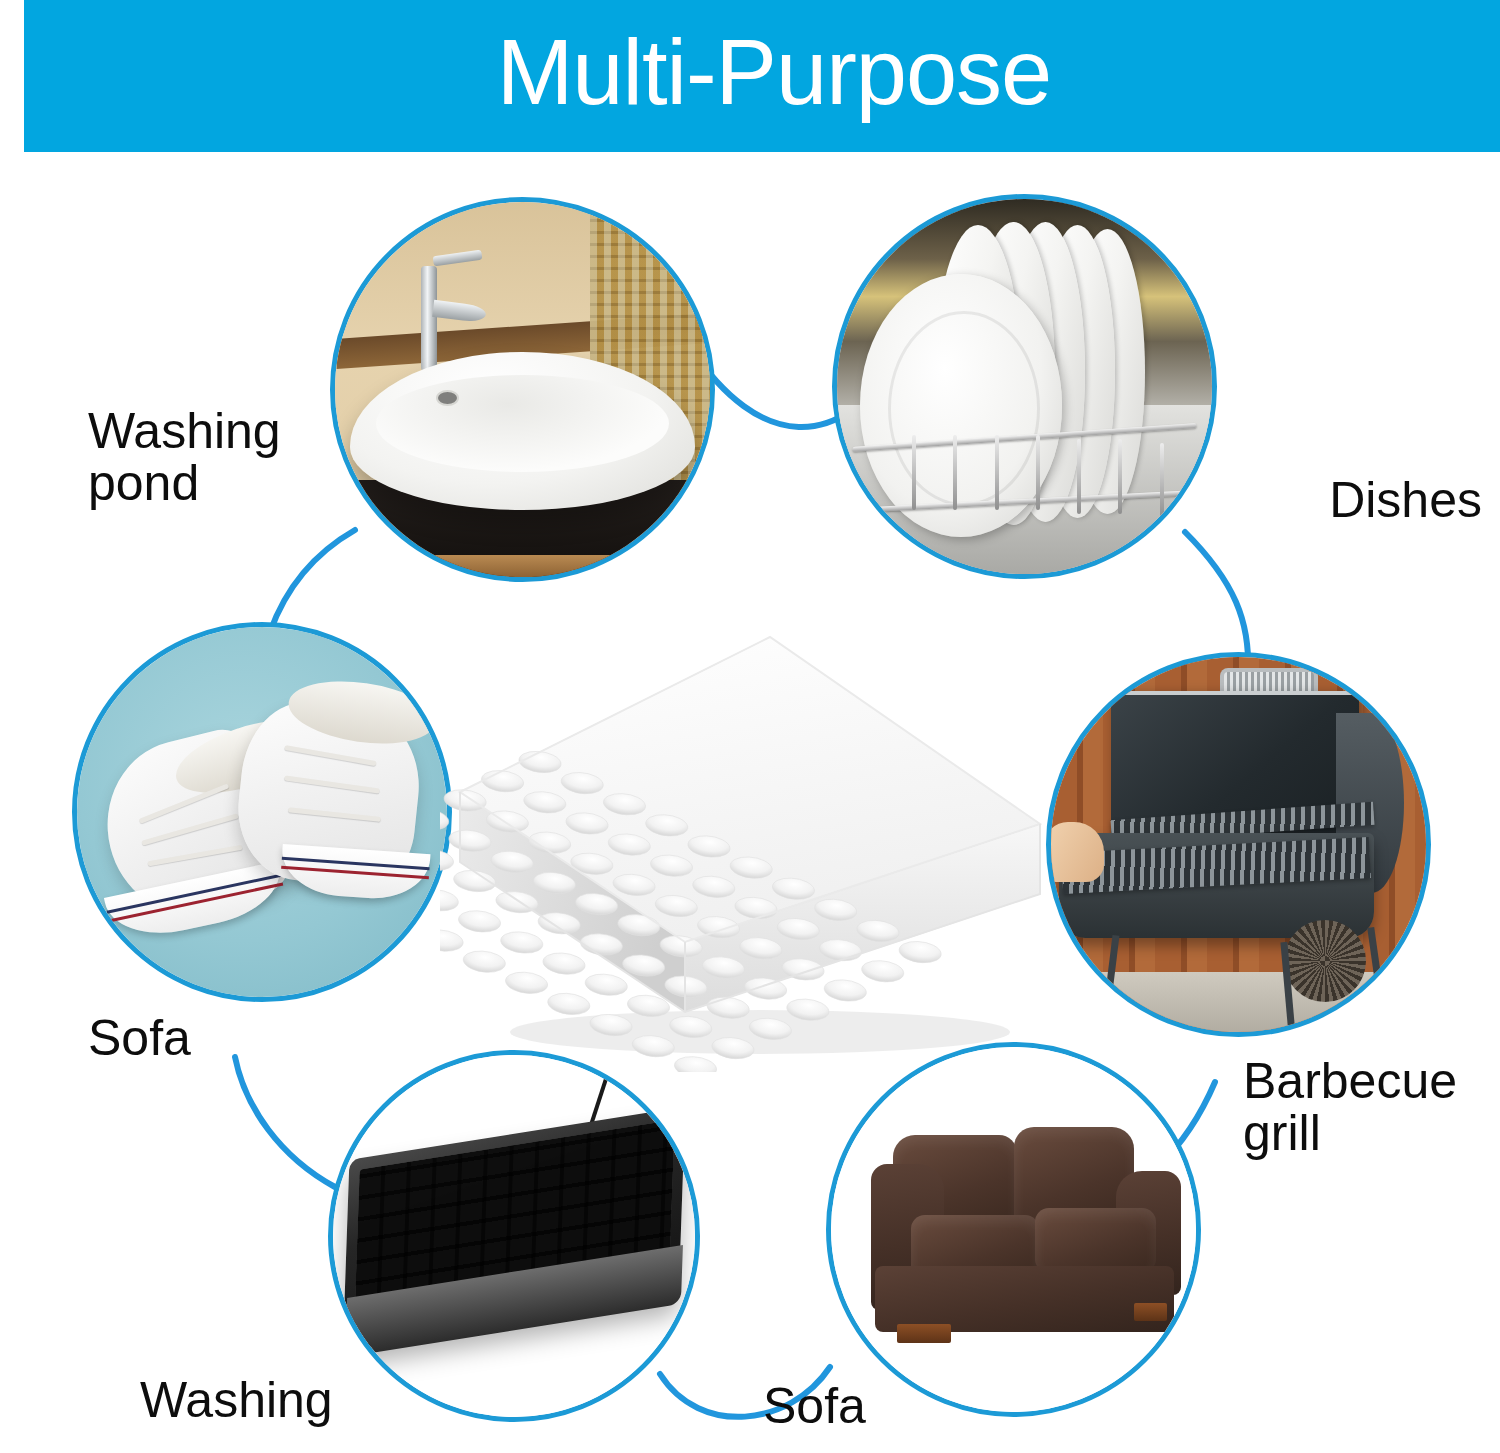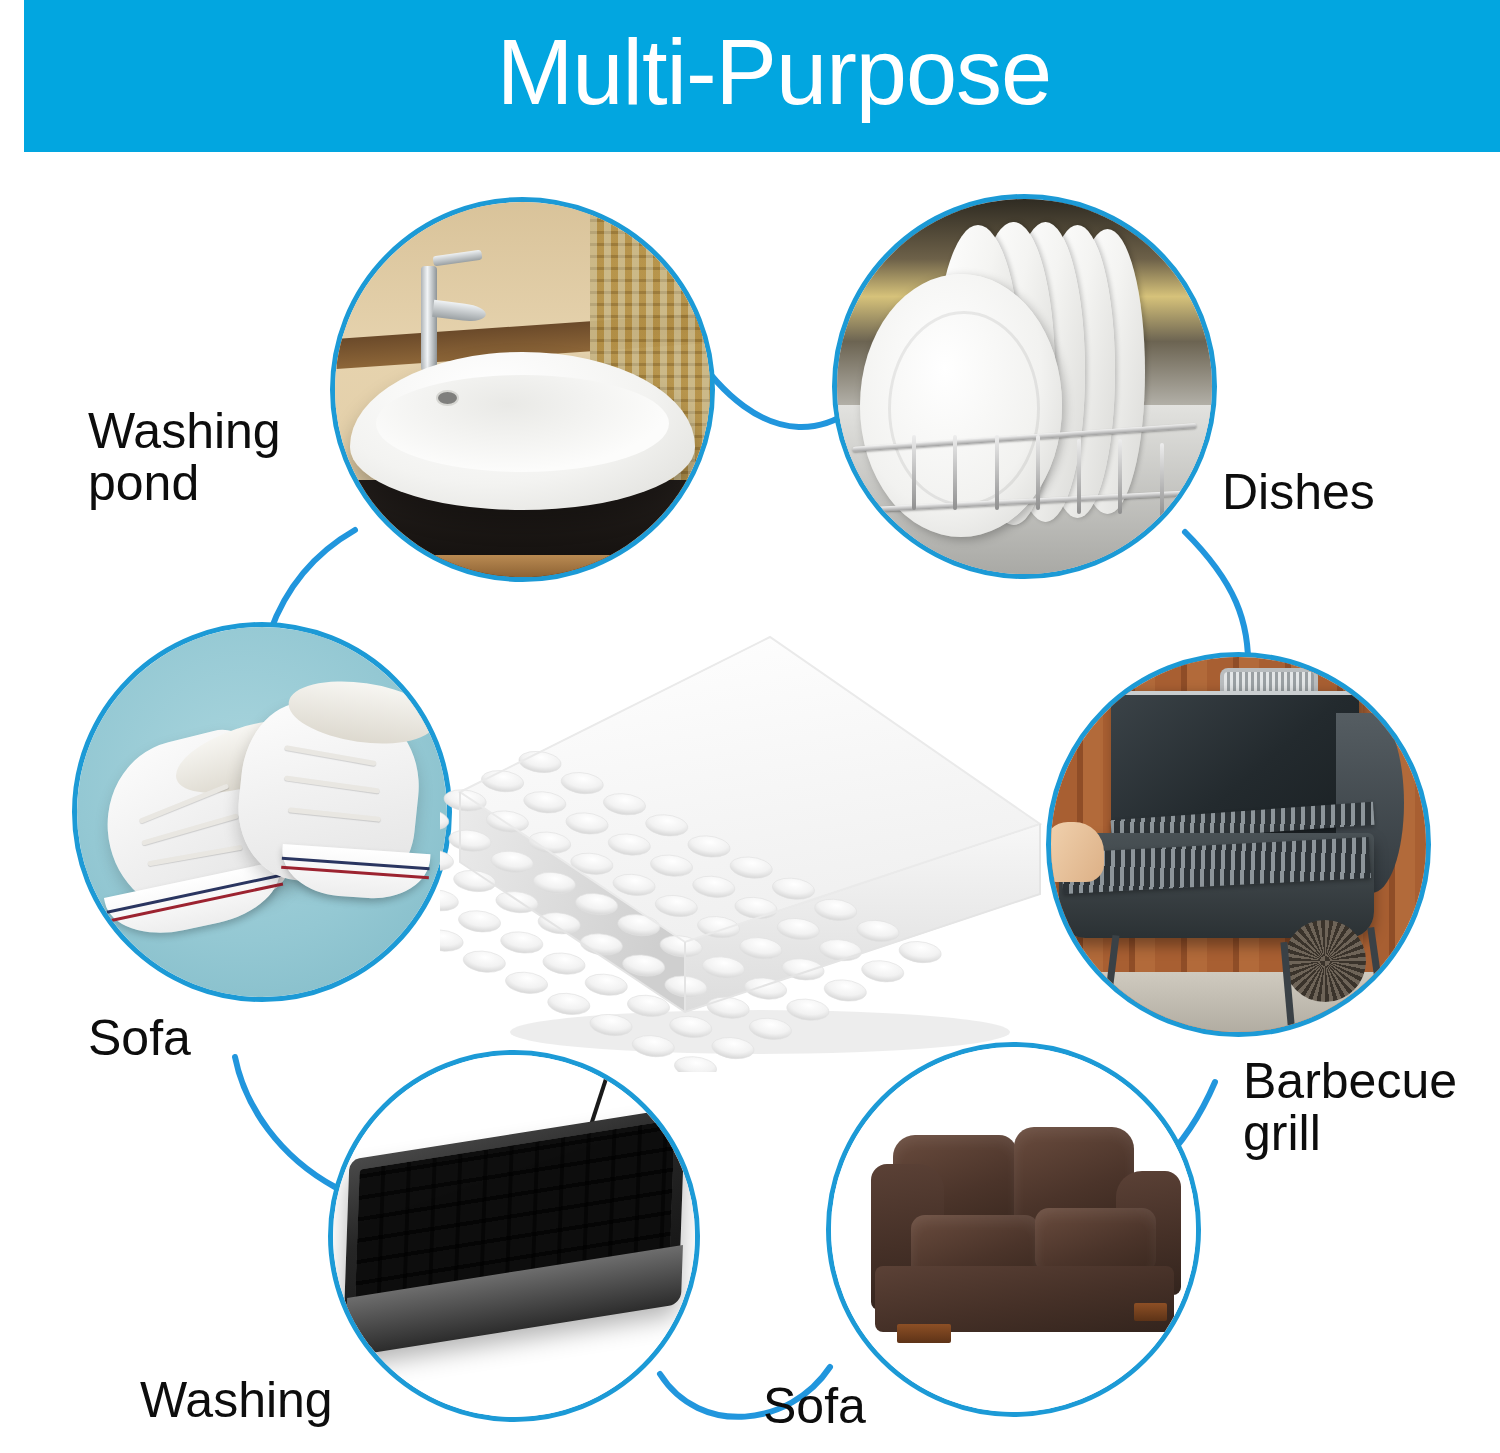--- a/index.html
+++ b/index.html
@@ -202,21 +202,21 @@
       <div class="rack-bar" style="left:6%;top:80%;width:88%;height:5px;transform:rotate(-3deg);"></div>
       <div class="rack-tine" style="left:20%;top:63%;height:20%;"></div>
       <div class="rack-tine" style="left:31%;top:63%;height:20%;"></div>
       <div class="rack-tine" style="left:42%;top:63%;height:20%;"></div>
       <div class="rack-tine" style="left:53%;top:63%;height:20%;"></div>
       <div class="rack-tine" style="left:64%;top:64%;height:20%;"></div>
       <div class="rack-tine" style="left:75%;top:64%;height:20%;"></div>
       <div class="rack-tine" style="left:86%;top:65%;height:20%;"></div>
     </div>
   </div>
-  <div class="label" style="left:1222px;top:314px;width:260px;">Dishes</div>
+  <div class="label" style="left:1222px;top:322px;width:260px;text-align:right;">Dishes</div>
 
   <div class="bubble" style="left:72px;top:470px;width:380px;height:380px;">
     <div class="photo">
       <div class="shoe-bg"></div>
 
       <div class="shoe shoe-a"></div>
       <div class="shoe-collar" style="left:26%;top:27%;transform:rotate(-18deg);"></div>
       <div class="lace" style="left:16%;top:47%;width:26%;transform:rotate(-22deg);"></div>
       <div class="lace" style="left:17%;top:54%;width:27%;transform:rotate(-16deg);"></div>
       <div class="lace" style="left:19%;top:61%;width:26%;transform:rotate(-10deg);"></div>

